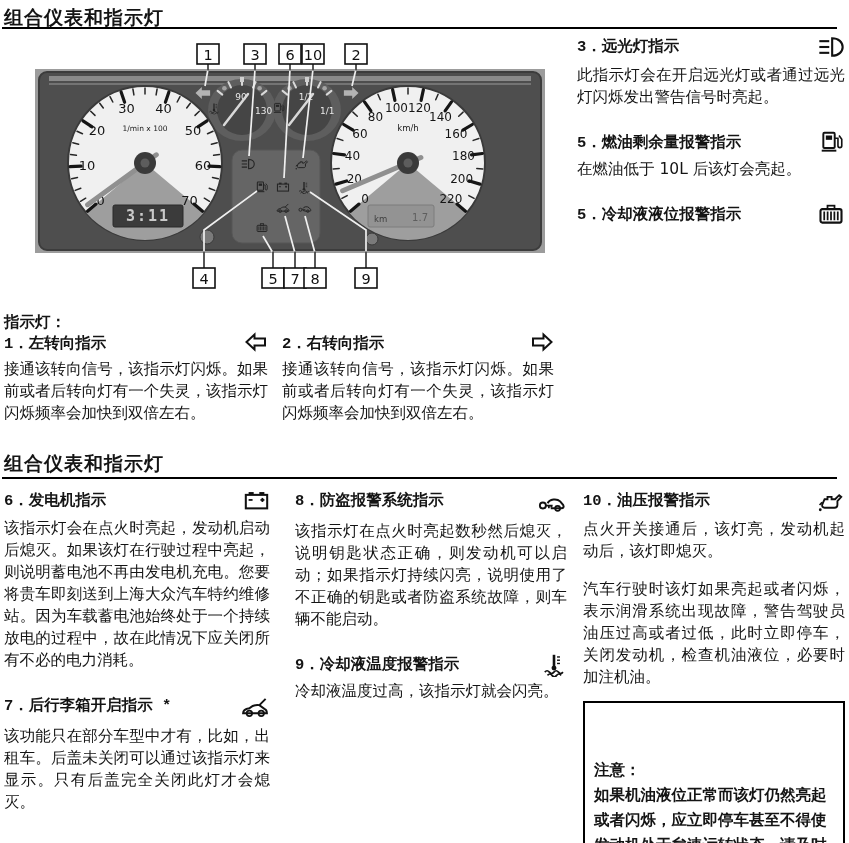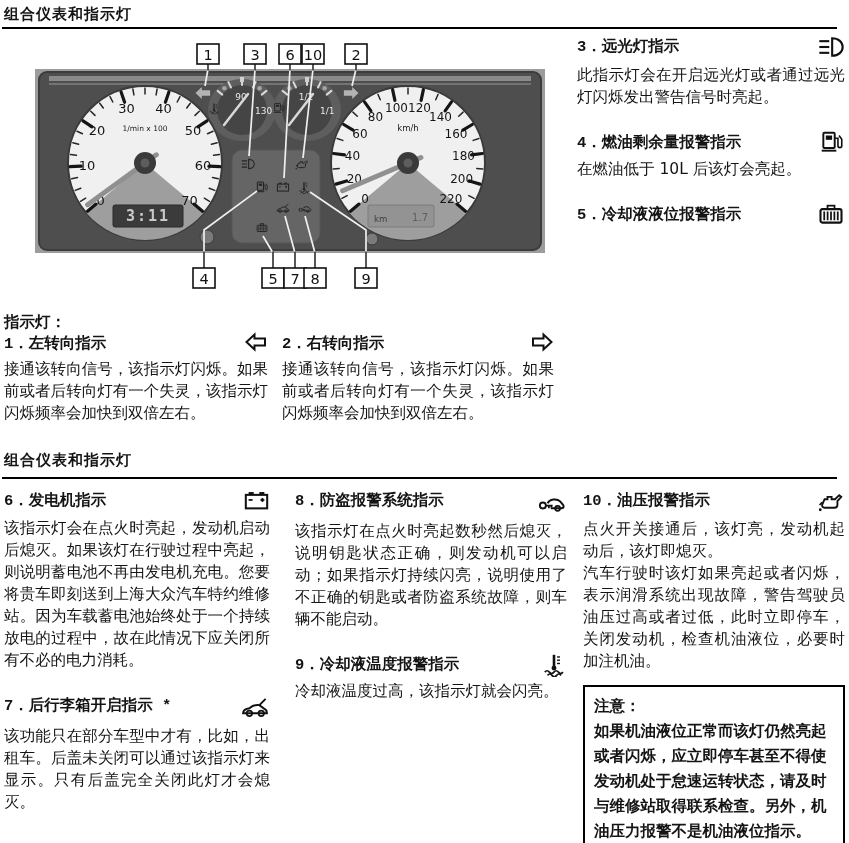--- a/index.html
+++ b/index.html
@@ -1,42 +1,42 @@
 <!DOCTYPE html>
 <html><head>
 <meta charset="utf-8">
 <style>
   html,body{margin:0;padding:0;background:#fff;}
   .page{position:relative;width:849px;height:843px;background:#fff;overflow:hidden;
         font-family:"DejaVu Sans","Liberation Sans",sans-serif;color:#141414;font-size:15.5px;}
-  .sec-title{position:absolute;font-weight:bold;font-size:15px;letter-spacing:1px;}
+  .sec-title{position:absolute;font-weight:bold;font-size:19px;letter-spacing:1px;}
   .rule{position:absolute;height:2px;background:#000;}
   .t1{left:4px;top:5px;}
   .r1{left:2px;top:27px;width:835px;}
   .t2{left:4px;top:451px;}
   .r2{left:2px;top:477px;width:835px;}
   .figure{position:absolute;left:35px;top:40px;width:510px;height:250px;}
   .col{position:absolute;}
   .col-r-top{left:577px;top:36px;width:268px;}
   .mid-label{position:absolute;left:4px;top:312px;font-weight:bold;}
   .col-a{left:4px;top:333px;width:264px;}
   .col-b{left:282px;top:333px;width:272px;}
   .col-b1{left:4px;top:490px;width:266px;}
   .col-b2{left:295px;top:490px;width:272px;}
   .col-b3{left:583px;top:490px;width:262px;}
   .item + .item{margin-top:24px;}
   .ihead{display:flex;justify-content:space-between;align-items:flex-start;
          font-weight:bold;line-height:22px;}
   .ititle{display:inline-block;font-family:Liberation Mono, monospace;}
   .ico{flex:0 0 auto;margin-left:6px;margin-top:-3px;line-height:0;}
   .ibody{margin:3px 0 0 0;line-height:22px;text-align:justify;}
-  .ibody + .ibody{margin-top:0;}
+  .ibody + .ibody{margin-top:16px;}
   .notebox{border:2px solid #000;margin-top:13px;padding:7px 9px 9px 9px;
            font-weight:bold;line-height:25px;}
-  .note-title{margin-bottom:0;}
+  .note-title{margin-bottom:0;margin-top:48px;}
 </style>
 </head>
 <body>
 
 <div class="page">
 
   <div class="sec-title t1">组合仪表和指示灯</div>
   <div class="rule r1"></div>
 
   <div class="figure">
@@ -310,21 +310,21 @@
               <path d="M13 4.5 C18.5 4.5 22 8 22 12 C22 16 18.5 19.5 13 19.5 Z" fill="none" stroke="#111" stroke-width="1.8"></path>
               <line x1="2" y1="7" x2="10.5" y2="7" stroke="#111" stroke-width="1.8"></line>
               <line x1="2" y1="12" x2="10.5" y2="12" stroke="#111" stroke-width="1.8"></line>
               <line x1="2" y1="17" x2="10.5" y2="17" stroke="#111" stroke-width="1.8"></line>
             </svg></span>
       </div>
       <p class="ibody">此指示灯会在开启远光灯或者通过远光灯闪烁发出警告信号时亮起。</p>
     </div>
     <div class="item">
       <div class="ihead">
-        <span class="ititle">4．燃油剩余量报警指示</span>
+        <span class="ititle">5．燃油剩余量报警指示</span>
         <span class="ico"><svg width="26" height="26" viewBox="0 0 24 24">
               <rect x="4" y="3.5" width="10.5" height="14" rx="1" fill="none" stroke="#111" stroke-width="1.8"></rect>
               <rect x="6.3" y="6" width="5.8" height="4" fill="#111"></rect>
               <line x1="2.5" y1="20" x2="16" y2="20" stroke="#111" stroke-width="1.8"></line>
               <path d="M14.5 8.5 L17.5 8.5 L17.5 15.5 C17.5 17.8 21 17.8 21 15.5 L21 9.5 L18.5 6" fill="none" stroke="#111" stroke-width="1.5"></path>
             </svg></span>
       </div>
       <p class="ibody">在燃油低于 10L 后该灯会亮起。</p>
     </div>
     <div class="item">

